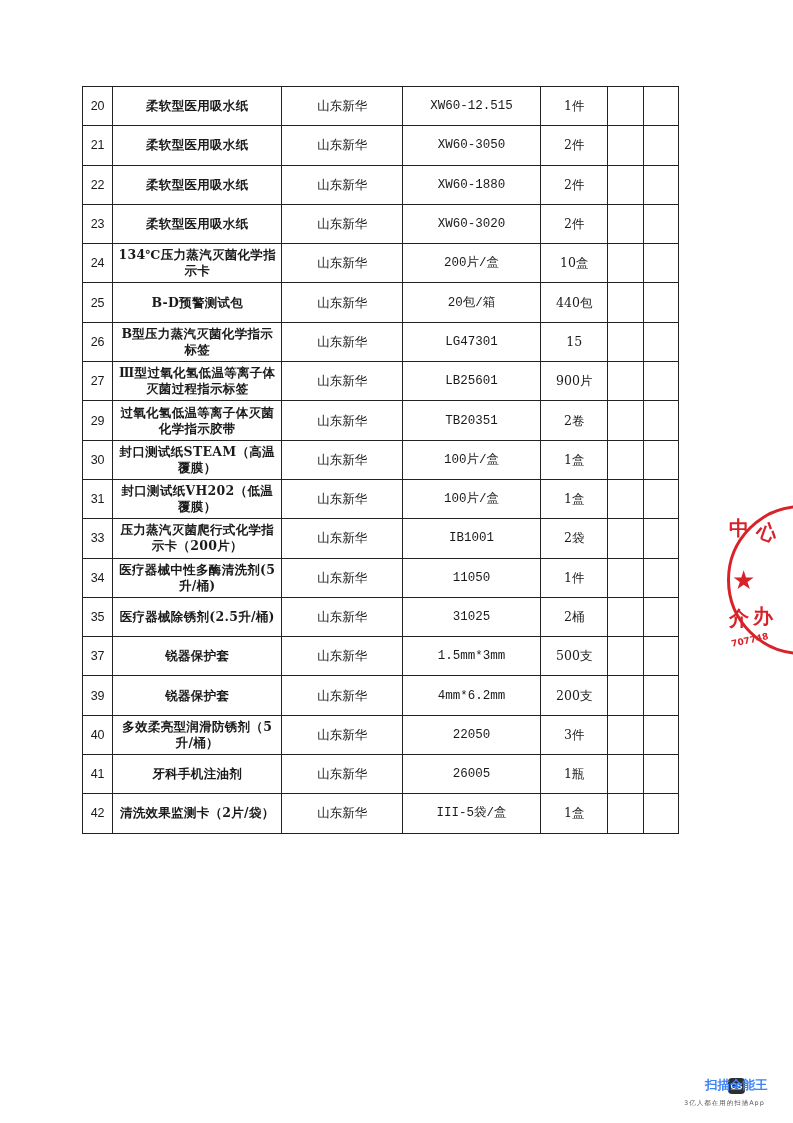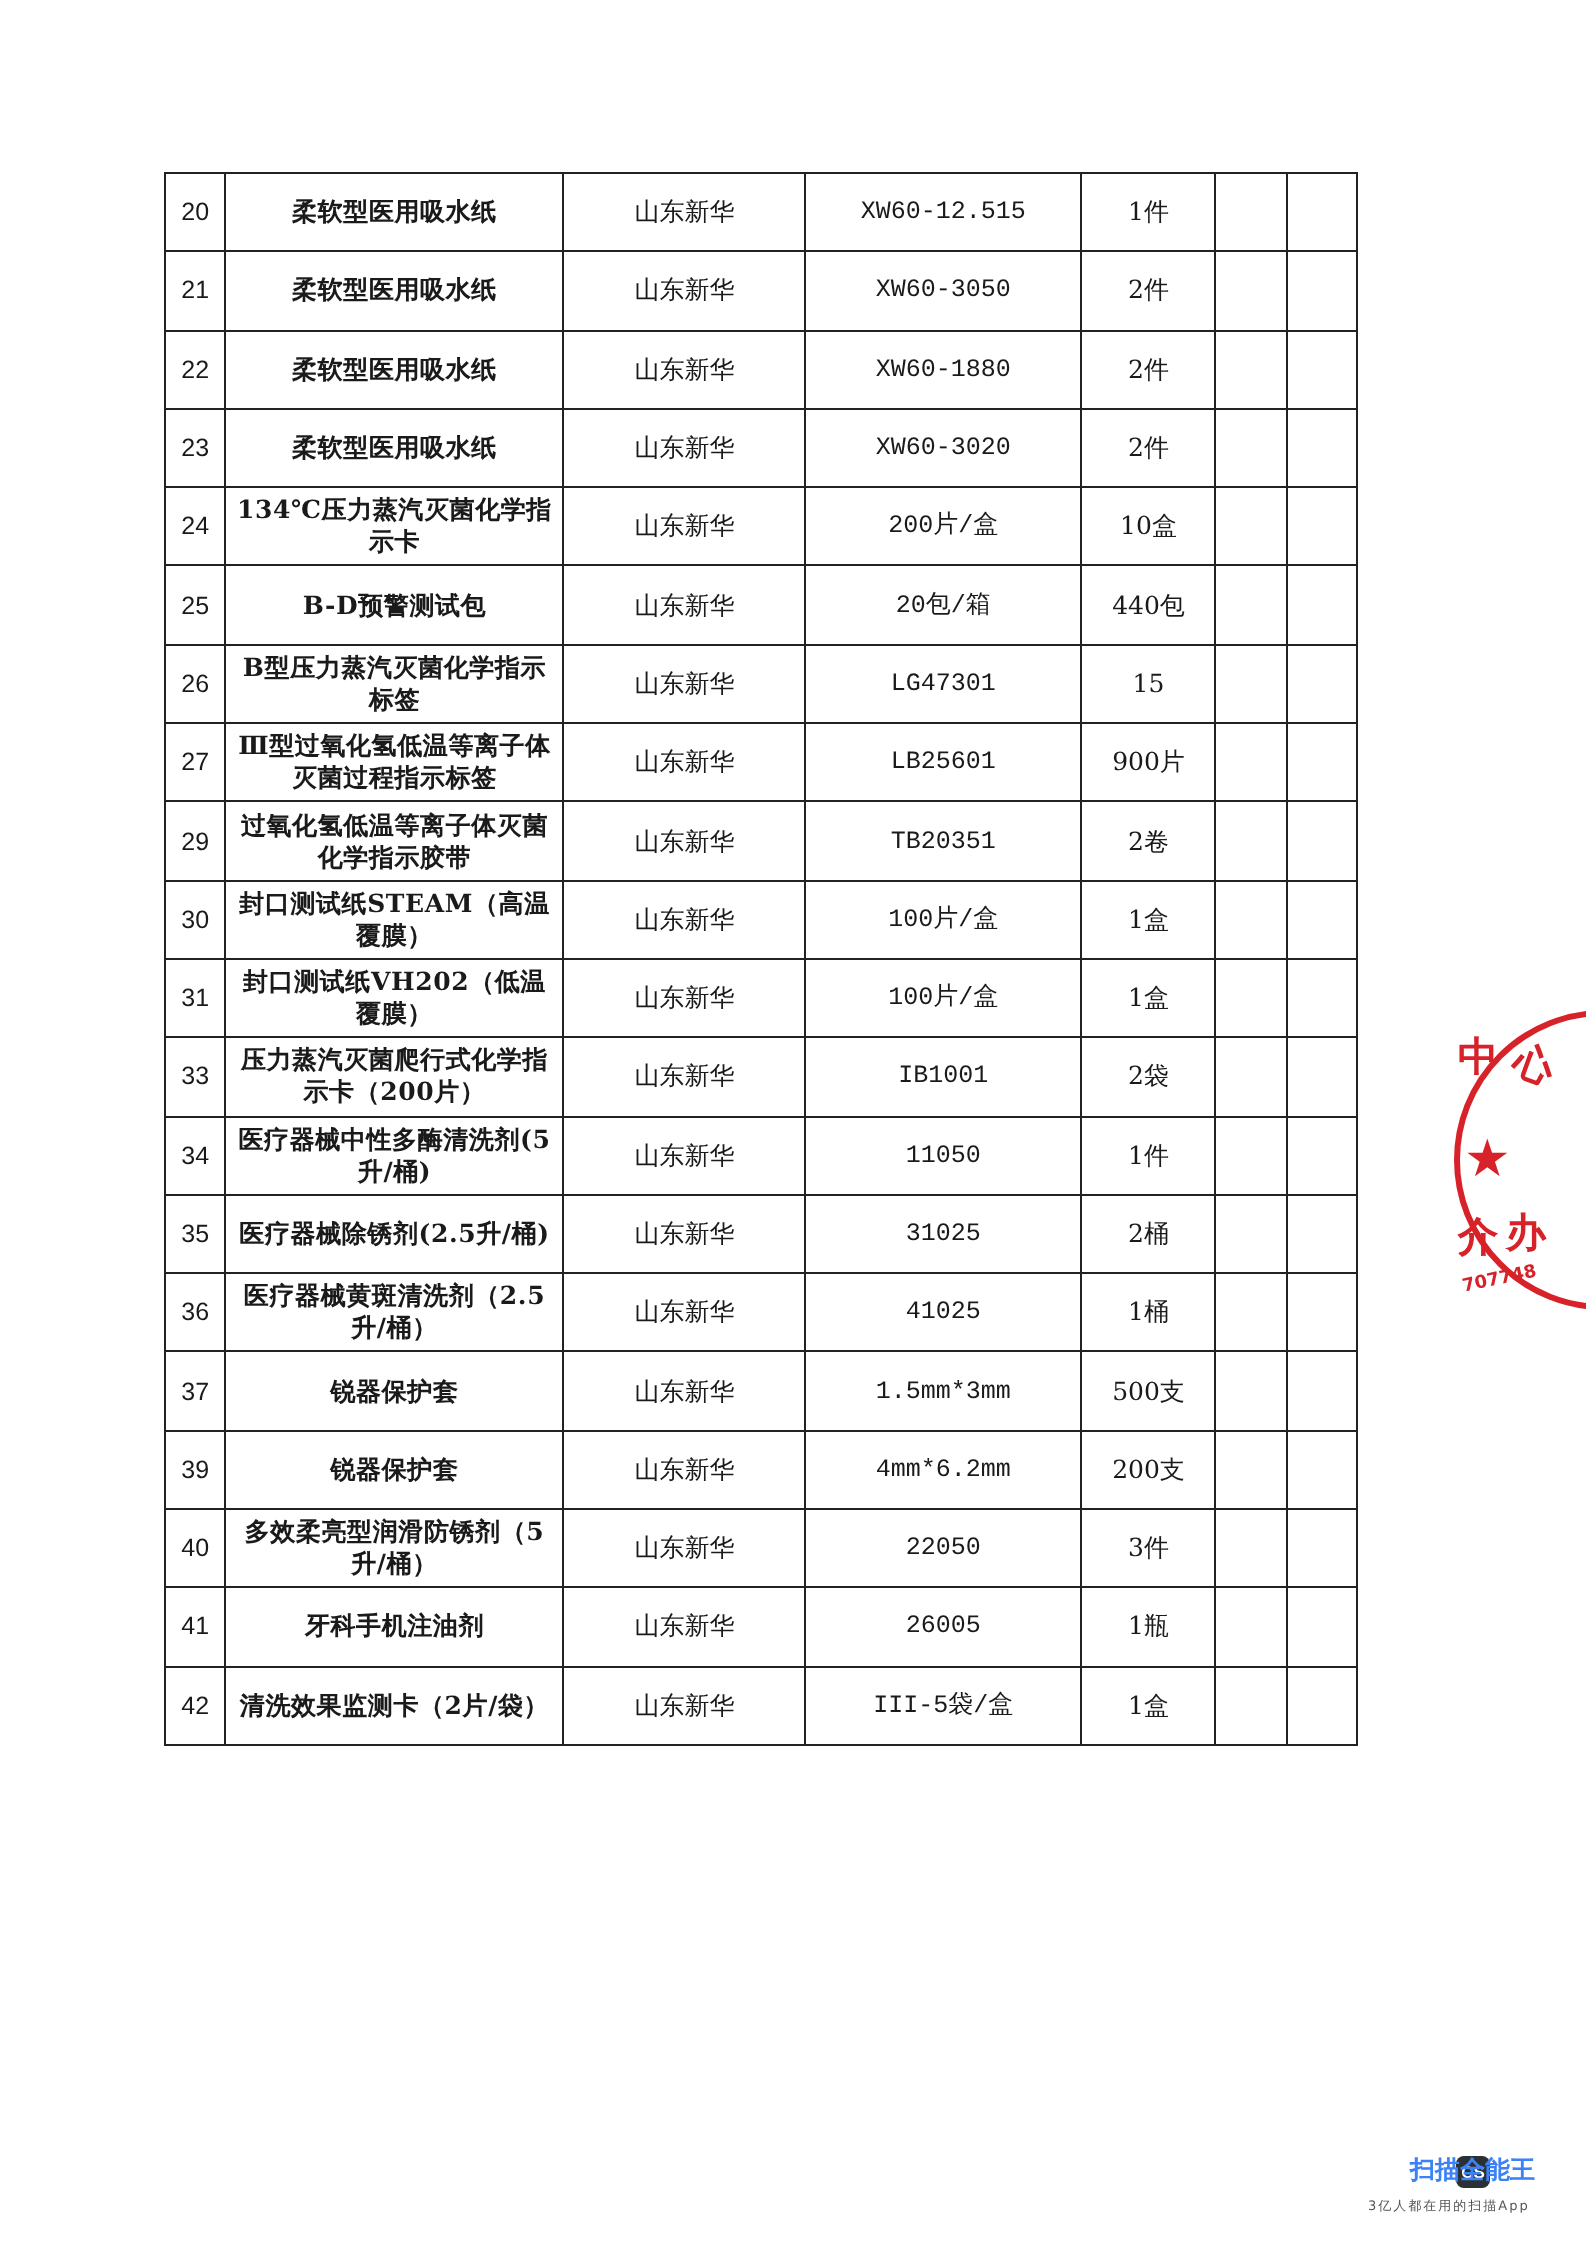--- a/index.html
+++ b/index.html
@@ -180,29 +180,20 @@
           <td class="c-qty">1件</td>
           <td class="c-e1"></td>
           <td class="c-e2"></td>
         </tr>
         <tr>
           <td class="c-no">35</td>
           <td class="c-name">医疗器械除锈剂(2.5升/桶)</td>
           <td class="c-mfr">山东新华</td>
           <td class="c-spec">31025</td>
           <td class="c-qty">2桶</td>
-          <td class="c-e1"></td>
-          <td class="c-e2"></td>
-        </tr>
-        <tr>
-          <td class="c-no">36</td>
-          <td class="c-name">医疗器械黄斑清洗剂（2.5升/桶）</td>
-          <td class="c-mfr">山东新华</td>
-          <td class="c-spec">41025</td>
-          <td class="c-qty">1桶</td>
           <td class="c-e1"></td>
           <td class="c-e2"></td>
         </tr>
         <tr>
           <td class="c-no">37</td>
           <td class="c-name">锐器保护套</td>
           <td class="c-mfr">山东新华</td>
           <td class="c-spec">1.5mm*3mm</td>
           <td class="c-qty">500支</td>
           <td class="c-e1"></td>

